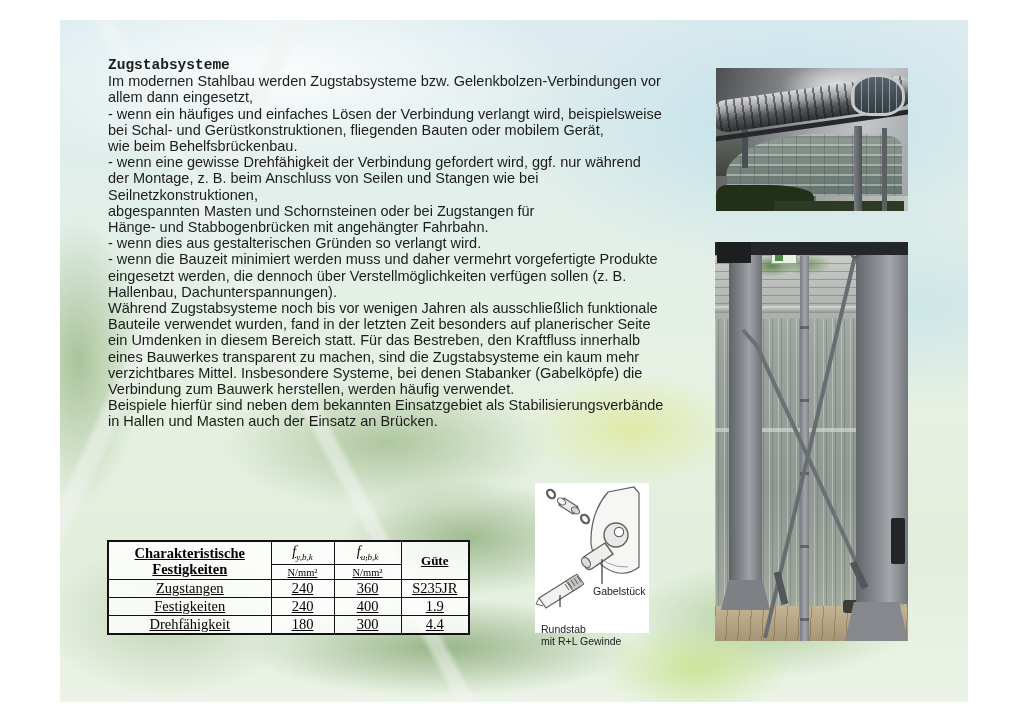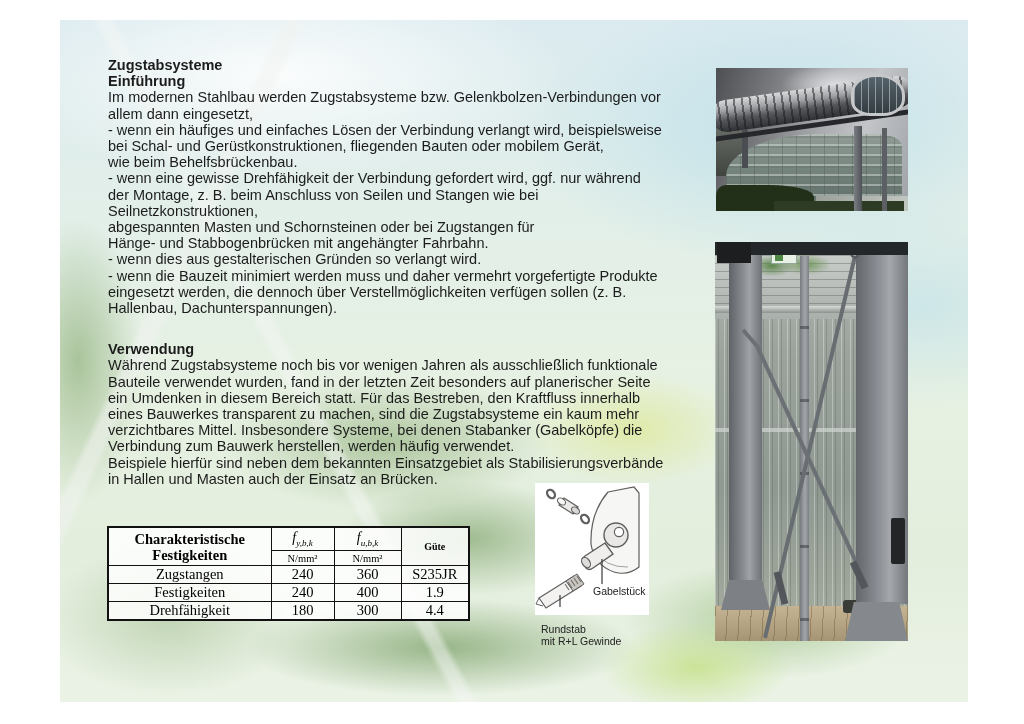--- a/index.html
+++ b/index.html
@@ -22,43 +22,43 @@
       radial-gradient(ellipse 20% 12% at 45% 76%, rgba(104,146,82,.55), rgba(104,146,82,0) 70%),
       radial-gradient(ellipse 30% 10% at 42% 92%, rgba(98,142,76,.6), rgba(98,142,76,0) 72%),
       radial-gradient(ellipse 22% 12% at 78% 88%, rgba(132,176,100,.55), rgba(132,176,100,0) 72%),
       radial-gradient(ellipse 20% 16% at 12% 88%, rgba(150,180,130,.45), rgba(150,180,130,0) 70%),
       linear-gradient(180deg,#dcebf0 0%,#e2efe9 28%,#e7f1e2 55%,#e3eedd 78%,#ebf3e6 100%);
   }
 
   
   .text-block{position:absolute;left:108px;top:57px;width:600px;color:#1c1c1c;
     font-size:14.5px;line-height:16.2px;}
-  .hline{font-weight:bold;}
+  .hline{font-weight:bold;font-family:Liberation Mono, monospace;}
   .para{white-space:pre-line;}
   .usage-heading{font-weight:bold;margin-top:25px;}
 
   
-  .strength-table{position:absolute;left:107px;top:526px;width:361px;border-collapse:collapse;
+  .strength-table{position:absolute;left:107px;top:540px;width:361px;border-collapse:collapse;
     font-family:"Liberation Serif", serif;color:#000;background:rgba(255,255,255,.84);
-    table-layout:fixed;}
+    table-layout:fixed;text-decoration:underline;}
   .strength-table,
   .strength-table th,
   .strength-table td{border:1.6px solid #111;}
   .strength-table{border-width:2.2px;}
   .strength-table th,.strength-table td{padding:0;text-align:center;vertical-align:middle;}
   .th-c1{white-space:pre-line;font-weight:bold;font-size:14.5px;line-height:16px;}
   .th-f{height:22px;font-size:14px;font-weight:normal;}
   .th-f i{font-family:"Liberation Serif", serif;font-style:italic;}
   .th-f sub{font-style:italic;font-size:9px;}
   .th-unit{height:14px;font-size:10.5px;font-weight:normal;}
-  .th-guete{font-weight:bold;font-size:10px;}
+  .th-guete{font-weight:bold;font-size:13px;}
   .strength-table td{height:16.5px;font-size:14.5px;}
 
   
-  .diagram{position:absolute;left:535px;top:483px;width:114px;height:132px;background:#fff;}
+  .diagram{position:absolute;left:535px;top:483px;width:114px;height:150px;background:#fff;}
   .diagram svg{position:absolute;left:0;top:0;}
   .d-label{position:absolute;color:#222;font-size:10.5px;line-height:11.5px;}
   .d-label-fork{left:58px;top:103px;}
   .d-label-rod{left:6px;top:141px;white-space:pre-line;}
 
   
   .photo1{position:absolute;left:716px;top:68px;width:192px;height:143px;overflow:hidden;
     background:linear-gradient(105deg,#4e4f53 0%,#77787c 25%,#a8aaad 52%,#c3c5c8 72%,#9fa3a8 100%);}
   .p1-cloud{position:absolute;inset:0;background:radial-gradient(ellipse 40% 22% at 62% 12%, rgba(236,239,241,.75), transparent 70%);}
   .p1-wall{position:absolute;left:0;top:56px;width:26px;height:52px;background:linear-gradient(180deg,#6a6f6a,#3f443f);}
@@ -127,36 +127,34 @@
 </style>
 </head>
 <body>
 
 <div id="page">
 
   <div class="bg"></div>
 
   <div class="text-block">
     <div class="hline">Zugstabsysteme</div>
-    <div class="hline">Einführung</div>
     <div class="para">Im modernen Stahlbau werden Zugstabsysteme bzw. Gelenkbolzen-Verbindungen vor
 allem dann eingesetzt,
 - wenn ein häufiges und einfaches Lösen der Verbindung verlangt wird, beispielsweise
 bei Schal- und Gerüstkonstruktionen, fliegenden Bauten oder mobilem Gerät,
 wie beim Behelfsbrückenbau.
 - wenn eine gewisse Drehfähigkeit der Verbindung gefordert wird, ggf. nur während
 der Montage, z. B. beim Anschluss von Seilen und Stangen wie bei
 Seilnetzkonstruktionen,
 abgespannten Masten und Schornsteinen oder bei Zugstangen für
 Hänge- und Stabbogenbrücken mit angehängter Fahrbahn.
 - wenn dies aus gestalterischen Gründen so verlangt wird.
 - wenn die Bauzeit minimiert werden muss und daher vermehrt vorgefertigte Produkte
 eingesetzt werden, die dennoch über Verstellmöglichkeiten verfügen sollen (z. B.
 Hallenbau, Dachunterspannungen).</div>
-    <div class="hline usage-heading">Verwendung</div>
     <div class="para">Während Zugstabsysteme noch bis vor wenigen Jahren als ausschließlich funktionale
 Bauteile verwendet wurden, fand in der letzten Zeit besonders auf planerischer Seite
 ein Umdenken in diesem Bereich statt. Für das Bestreben, den Kraftfluss innerhalb
 eines Bauwerkes transparent zu machen, sind die Zugstabsysteme ein kaum mehr
 verzichtbares Mittel. Insbesondere Systeme, bei denen Stabanker (Gabelköpfe) die
 Verbindung zum Bauwerk herstellen, werden häufig verwendet.
 Beispiele hierfür sind neben dem bekannten Einsatzgebiet als Stabilisierungsverbände
 in Hallen und Masten auch der Einsatz an Brücken.</div>
   </div>
 

